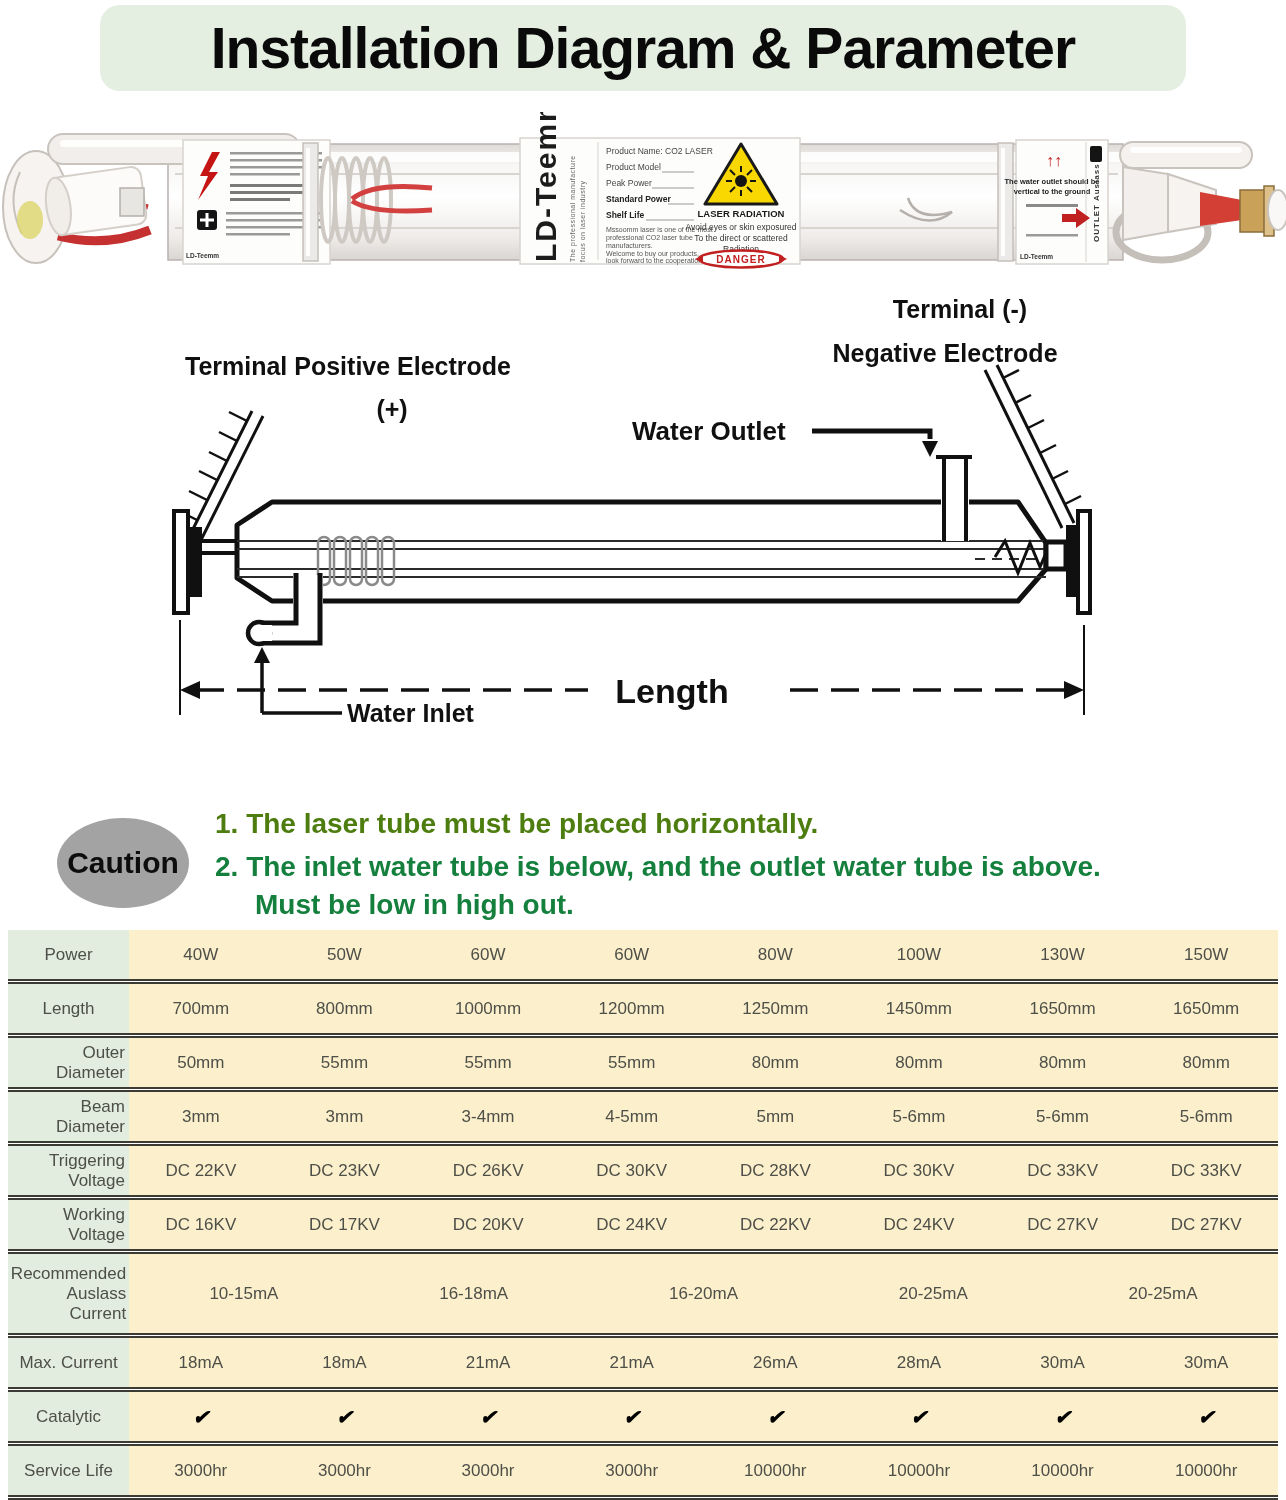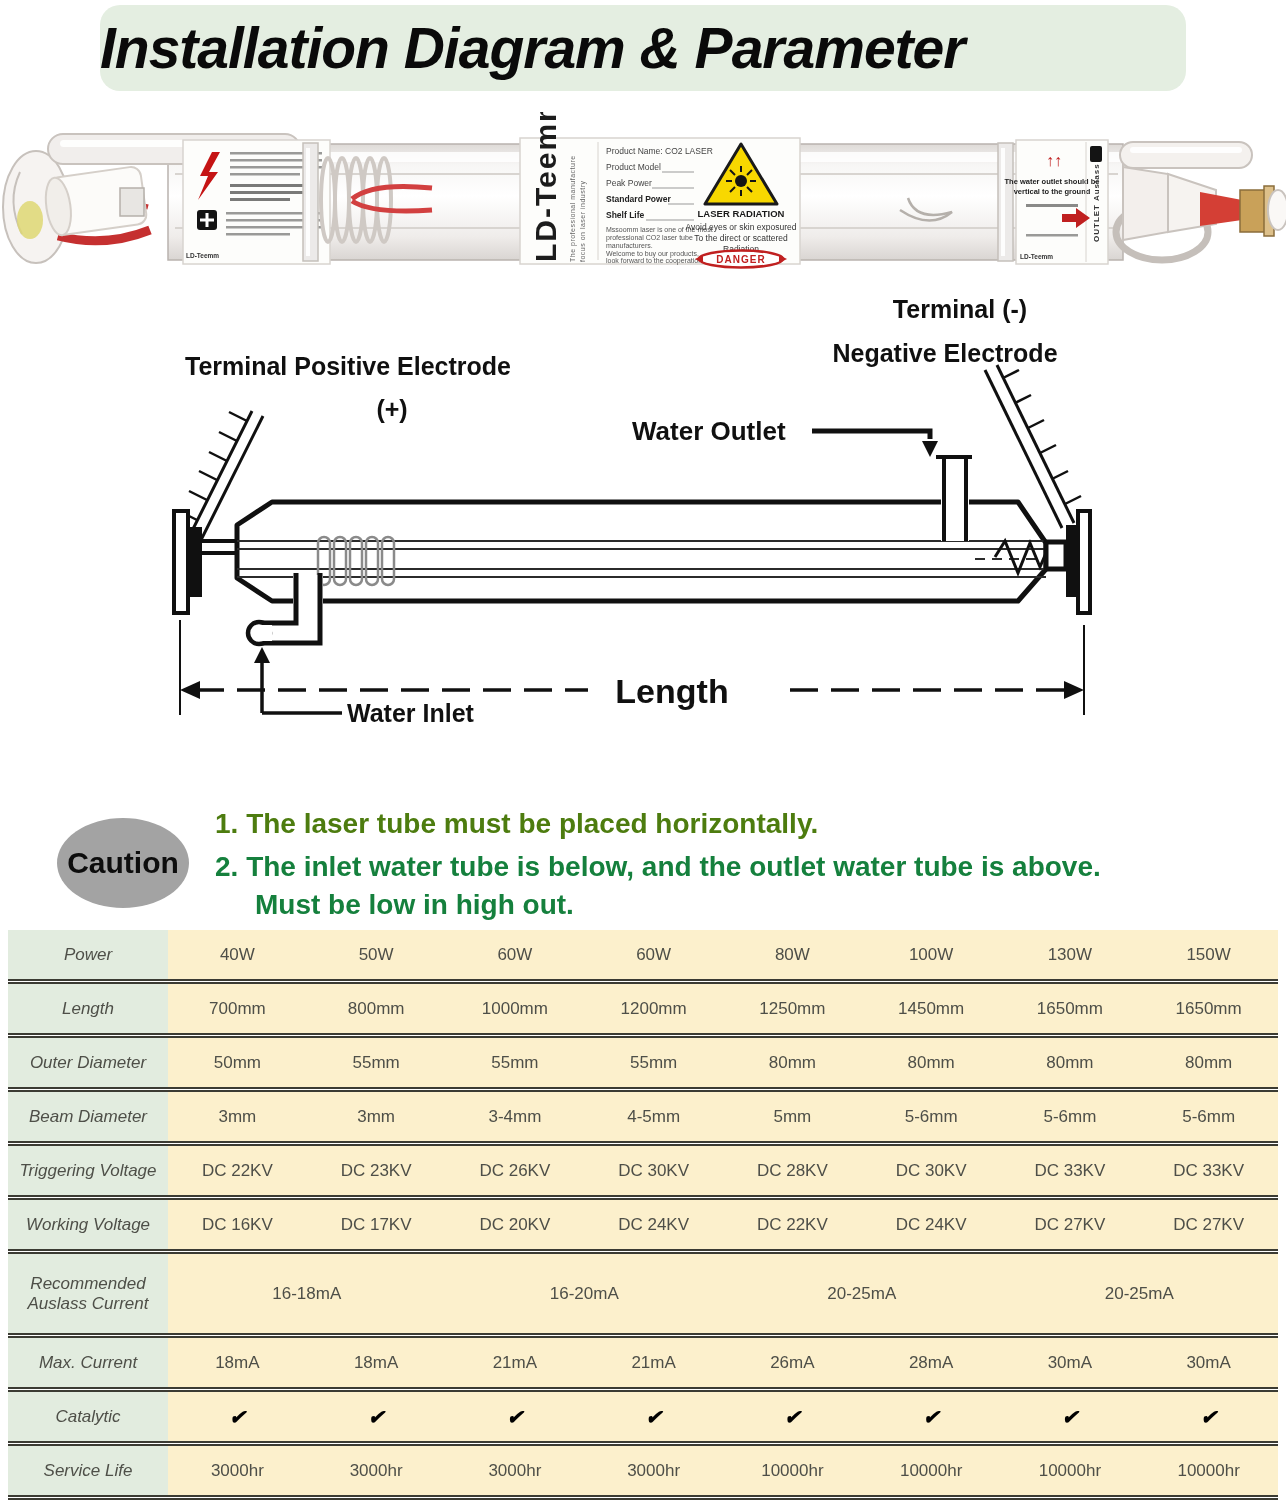--- a/index.html
+++ b/index.html
@@ -1,21 +1,21 @@
 <!DOCTYPE html>
 <html><head>
 <meta charset="utf-8">
 <style>
   html,body{margin:0;padding:0;background:#ffffff;}
   .page{position:relative;width:1286px;height:1500px;background:#fff;overflow:hidden;
         font-family:"Liberation Sans",sans-serif;}
 
   
   .title-box{position:absolute;left:100px;top:5px;width:1086px;height:86px;
-    background:#e4eee1;border-radius:20px;display:flex;align-items:center;justify-content:flex-start;font-style:italic;}
+    background:#e4eee1;border-radius:20px;display:flex;align-items:center;justify-content:center;}
   .title-text{font-size:57px;font-weight:bold;color:#0a0a0a;letter-spacing:-1px;white-space:nowrap;}
 
   
   .photo-svg{position:absolute;left:0;top:112px;}
   .diagram-svg{position:absolute;left:0;top:285px;}
 
   .dlabel{font:bold 25px "Liberation Sans",sans-serif;fill:#101010;}
   .dlen{font:bold 34px "Liberation Sans",sans-serif;fill:#101010;}
 
   .pt-brand{font:bold 30px "Liberation Sans",sans-serif;fill:#1c1c1c;letter-spacing:2px;}
@@ -38,22 +38,22 @@
   .caution-item1{position:absolute;left:215px;top:808px;width:1000px;
     font-size:28px;font-weight:bold;color:#4d7c0f;}
   .caution-item2{position:absolute;left:215px;top:848px;width:880px;
     font-size:28px;font-weight:bold;color:#15803d;line-height:38px;
     text-indent:-40px;padding-left:40px;}
 
   
   .ptable{position:absolute;left:8px;top:930px;width:1270px;display:flex;flex-direction:column;}
   .trow{display:flex;height:49px;}
   .trow.tall{height:79px;}
-  .tlabel{flex:none;width:160px;background:#e2ecdf;display:flex;align-items:center;justify-content:center;
-    text-align:center;color:#4e4f48;font-size:17px;line-height:20px;padding:0 4px;box-sizing:border-box;font-style:italic;}
+  .tlabel{flex:none;width:121px;background:#e2ecdf;display:flex;align-items:center;justify-content:center;
+    text-align:right;color:#4e4f48;font-size:17px;line-height:20px;padding:0 4px;box-sizing:border-box;}
   .tcell{flex:1;background:#fcf0cc;display:flex;align-items:center;justify-content:center;
     color:#4e4f48;font-size:17px;}
   .trow.check .tcell{font-weight:bold;font-style:italic;color:#000;font-size:20px;}
   .divider{height:5px;background:#fff;border-top:2px solid #3b3b33;border-bottom:2px solid #3b3b33;box-sizing:border-box;}
 </style>
 </head>
 <body>
 
 <div class="page">
 
@@ -400,20 +400,21 @@
       <div class="tcell">DC 24KV</div>
       <div class="tcell">DC 22KV</div>
       <div class="tcell">DC 24KV</div>
       <div class="tcell">DC 27KV</div>
       <div class="tcell">DC 27KV</div>
     </div>
     <div class="divider"></div>
 
     <div class="trow tall">
       <div class="tlabel">Recommended Auslass Current</div>
+      <div class="tcell">10-15mA</div>
       <div class="tcell">16-18mA</div>
       <div class="tcell">16-20mA</div>
       <div class="tcell">20-25mA</div>
       <div class="tcell">20-25mA</div>
     </div>
     <div class="divider"></div>
 
     <div class="trow">
       <div class="tlabel">Max. Current</div>
       <div class="tcell">18mA</div>

